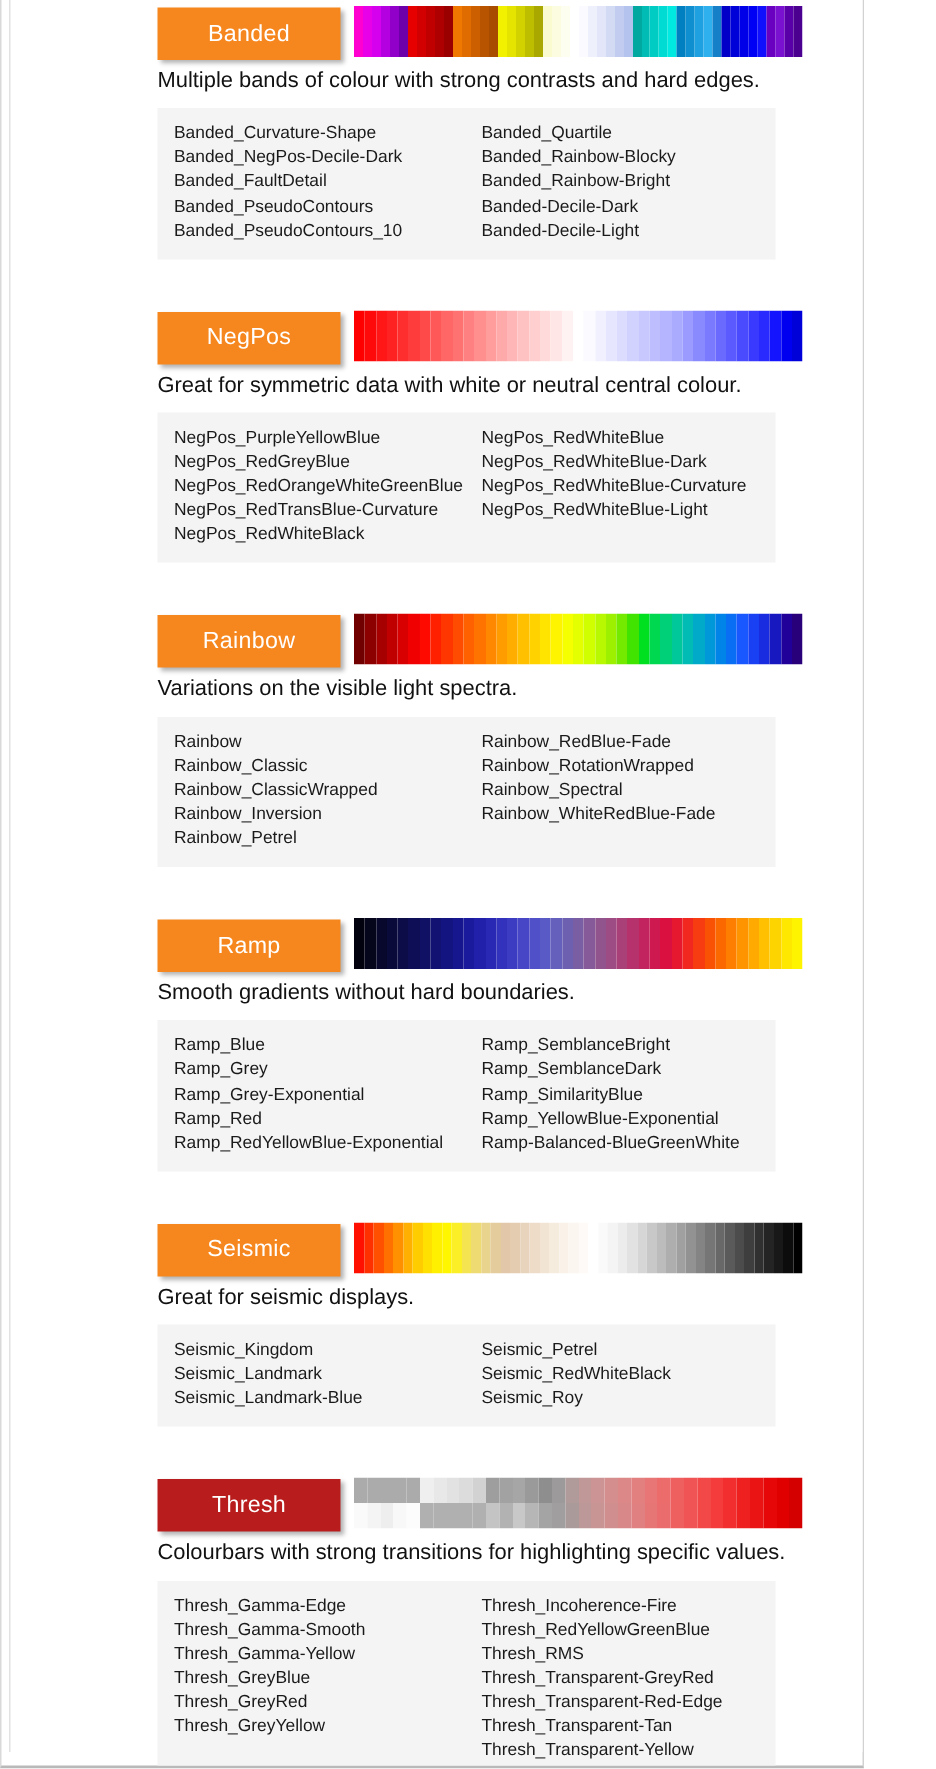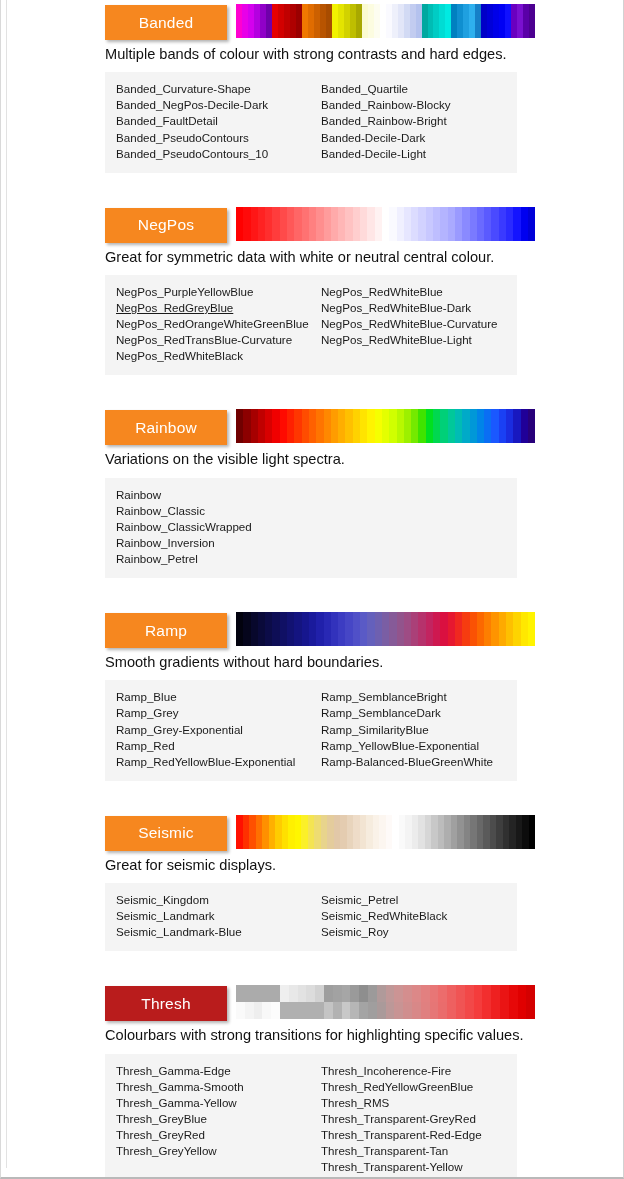--- a/index.html
+++ b/index.html
@@ -9,21 +9,21 @@
   }
   body {
     width: 624px;
     height: 1179px;
     font-family: "Liberation Sans", sans-serif;
     -webkit-font-smoothing: antialiased;
   }
   #page {
     position: relative;
     box-sizing: border-box;
-    width: 624px;
+    width: 576px;
     height: 1179px;
     background: #ffffff;
     border-left: 1px solid #d9d9d9;
     border-right: 1px solid #d2d2d2;
     border-bottom: 2px solid #b9b9b9;
     padding: 12px;
     overflow: hidden;
   }
   #page-inner {
     position: absolute;
@@ -249,21 +249,21 @@
                 <i style="background: rgb(20, 20, 255);"></i>
                 <i style="background: rgb(0, 0, 240);"></i>
                 <i style="background: rgb(0, 0, 216);"></i>
               </div>
             </div>
           </div>
           <div class="desc">Great for symmetric data with white or neutral central colour.</div>
           <div class="panel" style="background: rgb(244, 244, 244);">
             <div class="col">
               <div class="item" style="color: rgb(26, 26, 26);">NegPos_PurpleYellowBlue</div>
-              <div class="item" style="color: rgb(26, 26, 26); text-decoration: underline;">NegPos_RedGreyBlue</div>
+              <div class="item" style="color: rgb(26, 26, 26);">NegPos_RedGreyBlue</div>
               <div class="item" style="color: rgb(26, 26, 26);">NegPos_RedOrangeWhiteGreenBlue</div>
               <div class="item" style="color: rgb(26, 26, 26);">NegPos_RedTransBlue-Curvature</div>
               <div class="item" style="color: rgb(26, 26, 26);">NegPos_RedWhiteBlack</div>
             </div>
             <div class="col">
               <div class="item" style="color: rgb(26, 26, 26);">NegPos_RedWhiteBlue</div>
               <div class="item" style="color: rgb(26, 26, 26);">NegPos_RedWhiteBlue-Dark</div>
               <div class="item" style="color: rgb(26, 26, 26);">NegPos_RedWhiteBlue-Curvature</div>
               <div class="item" style="color: rgb(26, 26, 26);">NegPos_RedWhiteBlue-Light</div>
             </div>
@@ -322,20 +322,26 @@
             </div>
           </div>
           <div class="desc">Variations on the visible light spectra.</div>
           <div class="panel" style="background: rgb(244, 244, 244);">
             <div class="col">
               <div class="item" style="color: rgb(26, 26, 26);">Rainbow</div>
               <div class="item" style="color: rgb(26, 26, 26);">Rainbow_Classic</div>
               <div class="item" style="color: rgb(26, 26, 26);">Rainbow_ClassicWrapped</div>
               <div class="item" style="color: rgb(26, 26, 26);">Rainbow_Inversion</div>
               <div class="item" style="color: rgb(26, 26, 26);">Rainbow_Petrel</div>
+            </div>
+            <div class="col">
+              <div class="item" style="color: rgb(26, 26, 26);">Rainbow_RedBlue-Fade</div>
+              <div class="item" style="color: rgb(26, 26, 26);">Rainbow_RotationWrapped</div>
+              <div class="item" style="color: rgb(26, 26, 26);">Rainbow_Spectral</div>
+              <div class="item" style="color: rgb(26, 26, 26);">Rainbow_WhiteRedBlue-Fade</div>
             </div>
           </div>
         </div>
         <div class="sec-gap"></div>
         <div class="section">
           <div class="sec-head">
             <div class="chip" style="background: rgb(246, 135, 31); color: rgb(255, 255, 255);">
               <span>Ramp</span>
             </div>
             <div class="bar">

